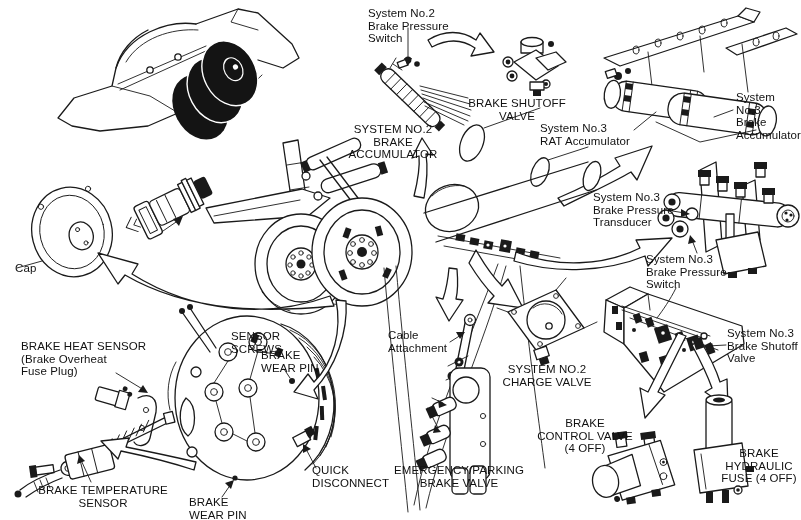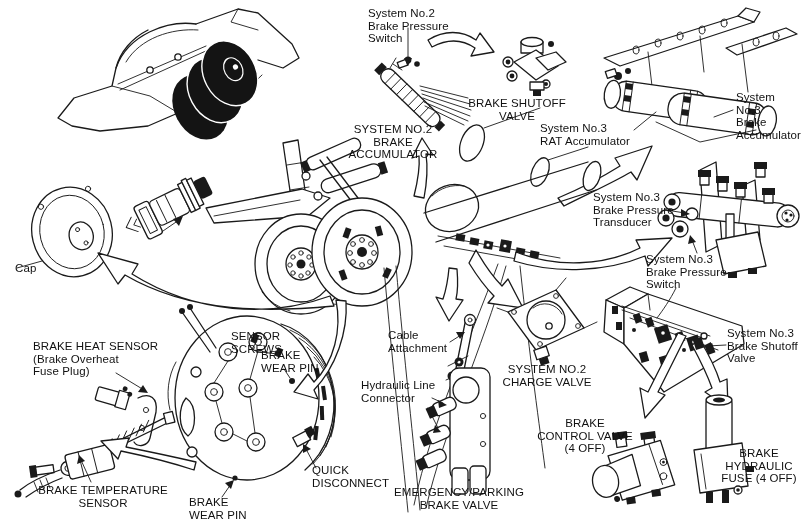--- a/index.html
+++ b/index.html
@@ -507,40 +507,38 @@
   <div class="lbl" style="left:15px;top:262px;">Cap</div>
   <div class="lbl" style="left:593px;top:191px;">System No.3
 Brake Pressure
 Transducer</div>
   <div class="lbl" style="left:646px;top:253px;">System No.3
 Brake Pressure
 Switch</div>
   <div class="lbl" style="left:727px;top:327px;">System No.3
 Brake Shutoff
 Valve</div>
-  <div class="lbl" style="left:21px;top:340px;margin-left:12px;">BRAKE HEAT SENSOR
+  <div class="lbl" style="left:21px;top:340px;">BRAKE HEAT SENSOR
 (Brake Overheat
 Fuse Plug)</div>
   <div class="lbl" style="left:231px;top:330px;">SENSOR
 SCREWS</div>
   <div class="lbl" style="left:261px;top:349px;">BRAKE
 WEAR PIN</div>
   <div class="lbl ctr" style="left:33px;top:484px;width:140px;">BRAKE TEMPERATURE
 SENSOR</div>
   <div class="lbl" style="left:312px;top:464px;">QUICK
 DISCONNECT</div>
   <div class="lbl" style="left:189px;top:496px;">BRAKE
 WEAR PIN</div>
   <div class="lbl" style="left:388px;top:329px;">Cable
 Attachment</div>
-  <div class="lbl" style="left:361px;top:379px;">Hydraulic Line
-Connector</div>
   <div class="lbl ctr" style="left:492px;top:363px;width:110px;">SYSTEM NO.2
 CHARGE VALVE</div>
-  <div class="lbl ctr" style="left:389px;top:486px;width:140px;text-align:center;">EMERGENCY/PARKING
+  <div class="lbl ctr" style="left:389px;top:464px;width:140px;text-align:center;">EMERGENCY/PARKING
 BRAKE VALVE</div>
   <div class="lbl ctr" style="left:535px;top:417px;width:100px;">BRAKE
 CONTROL VALVE
 (4 OFF)</div>
   <div class="lbl ctr" style="left:718px;top:447px;width:82px;">BRAKE
 HYDRAULIC
 FUSE (4 OFF)</div>
 
 </div>
 

